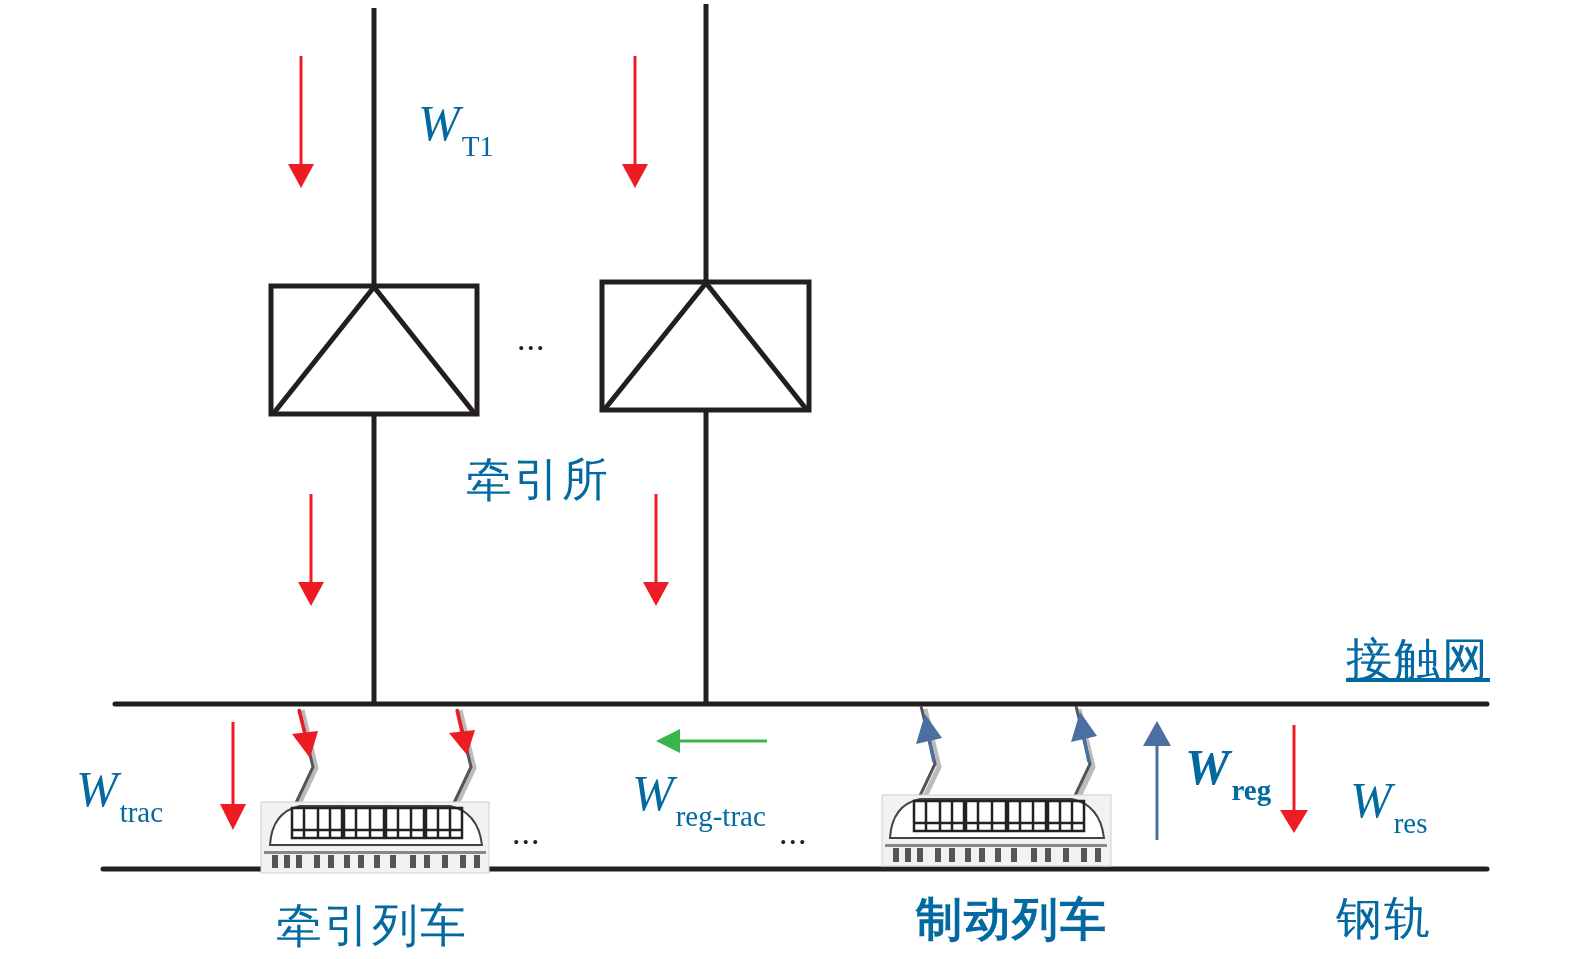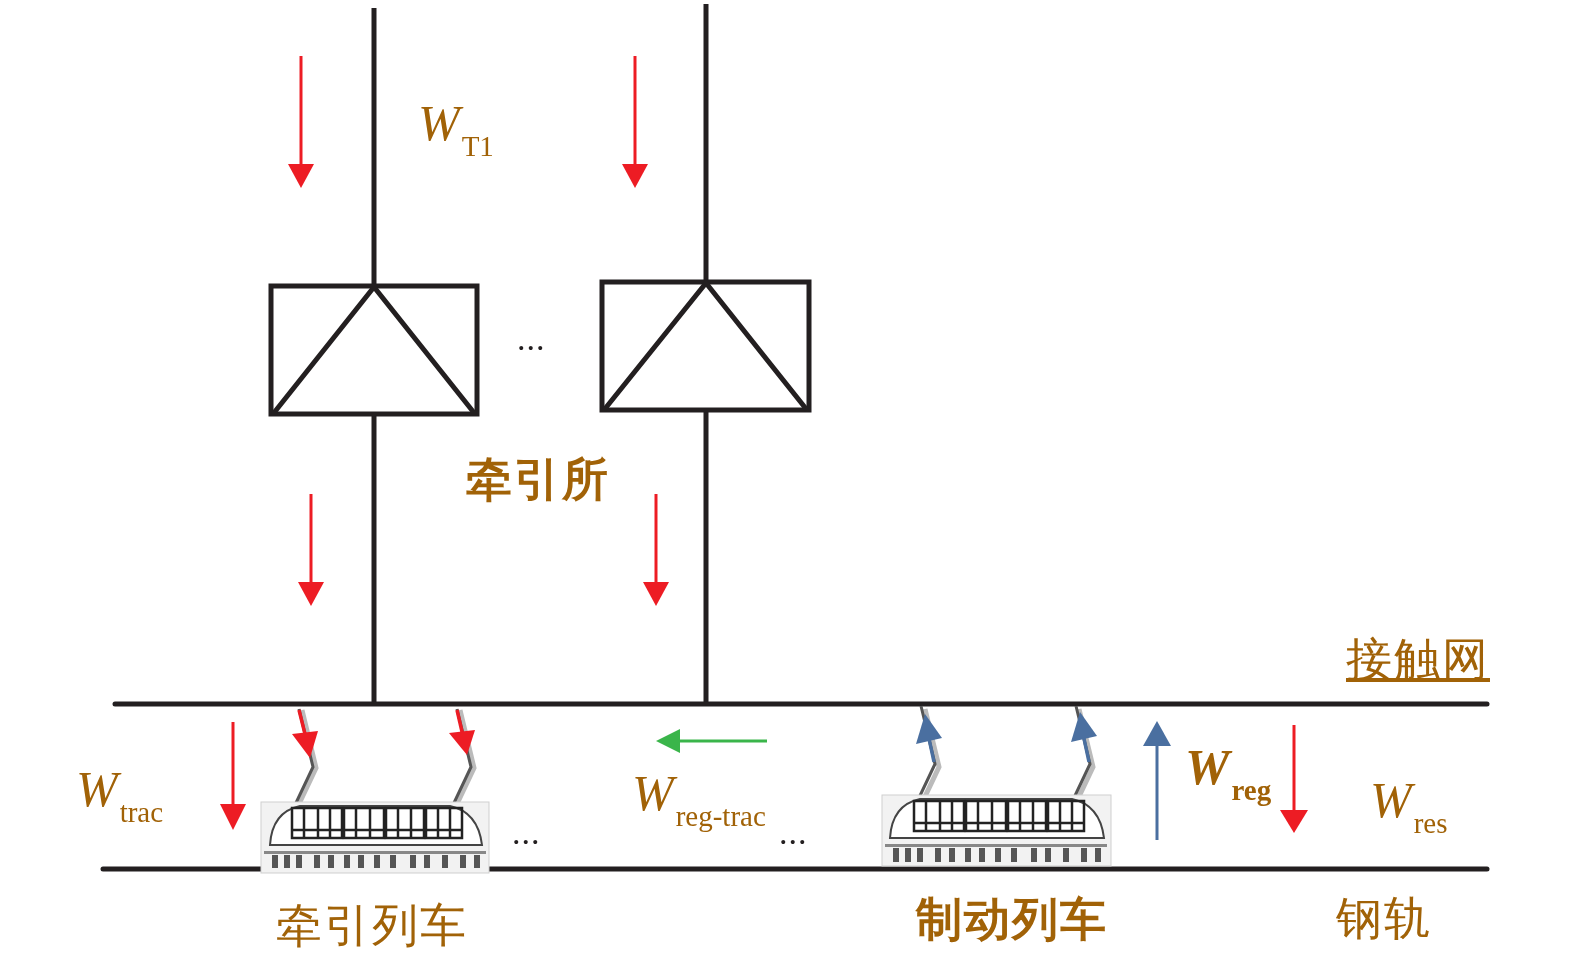--- a/index.html
+++ b/index.html
@@ -1,18 +1,18 @@
 <!DOCTYPE html>
 <html><head>
 <meta charset="utf-8">
 <style>
   html, body { margin: 0; padding: 0; background: #ffffff; }
   body { width: 1575px; height: 959px; position: relative; overflow: hidden; }
   #canvas { position: absolute; left: 0; top: 0; width: 1575px; height: 959px; }
-  .lbl { position: absolute; color: #a16207; white-space: nowrap; line-height: 1; }
+  .lbl { position: absolute; color: #0369a1; white-space: nowrap; line-height: 1; }
   .math { font-family: "Liberation Serif", "DejaVu Serif", serif; }
   .math .W { font-style: italic; font-size: 50px; }
   .math .sub { font-size: 29px; position: relative; top: 16px; margin-left: 2px; }
   .cjk { font-family: "DejaVu Serif", "Liberation Serif", serif; font-size: 46px; letter-spacing: 2px; }
   .dots { position: absolute; font-family: "Liberation Serif", serif; font-size: 34px; color: #231f20; letter-spacing: 1px; line-height: 1; }
 </style>
 </head>
 <body>
 
 <svg id="canvas" viewBox="0 0 1575 959" xmlns="http://www.w3.org/2000/svg">
@@ -185,25 +185,25 @@
 </div>
 <div class="lbl math" style="left:68px; top:764px;margin-left:8px;">
   <span class="W">W</span><span class="sub">trac</span>
 </div>
 <div class="lbl math" style="left:632px; top:768px;">
   <span class="W">W</span><span class="sub">reg-trac</span>
 </div>
 <div class="lbl math" style="left:1185px; top:742px;font-weight:bold;">
   <span class="W">W</span><span class="sub">reg</span>
 </div>
-<div class="lbl math" style="left:1350px; top:775px;margin-left:20px;">
+<div class="lbl math" style="left:1350px; top:775px;">
   <span class="W">W</span><span class="sub">res</span>
 </div>
 
-<div class="lbl cjk" style="left:466px; top:456px;font-weight:bold;">牵引所</div>
+<div class="lbl cjk" style="left:466px; top:456px;">牵引所</div>
 <div class="lbl cjk" style="left:1346px; top:636px;text-decoration:underline;">接触网</div>
 <div class="lbl cjk" style="left:1336px; top:895px;">钢轨</div>
 <div class="lbl cjk" style="left:276px; top:902px;">牵引列车</div>
 <div class="lbl cjk" style="left:916px; top:896px;font-weight:bold;">制动列车</div>
 
 <div class="dots" style="left:517px; top:322px;">...</div>
 <div class="dots" style="left:512px; top:816px;">...</div>
 <div class="dots" style="left:779px; top:816px;">...</div>
 
 </body></html>

